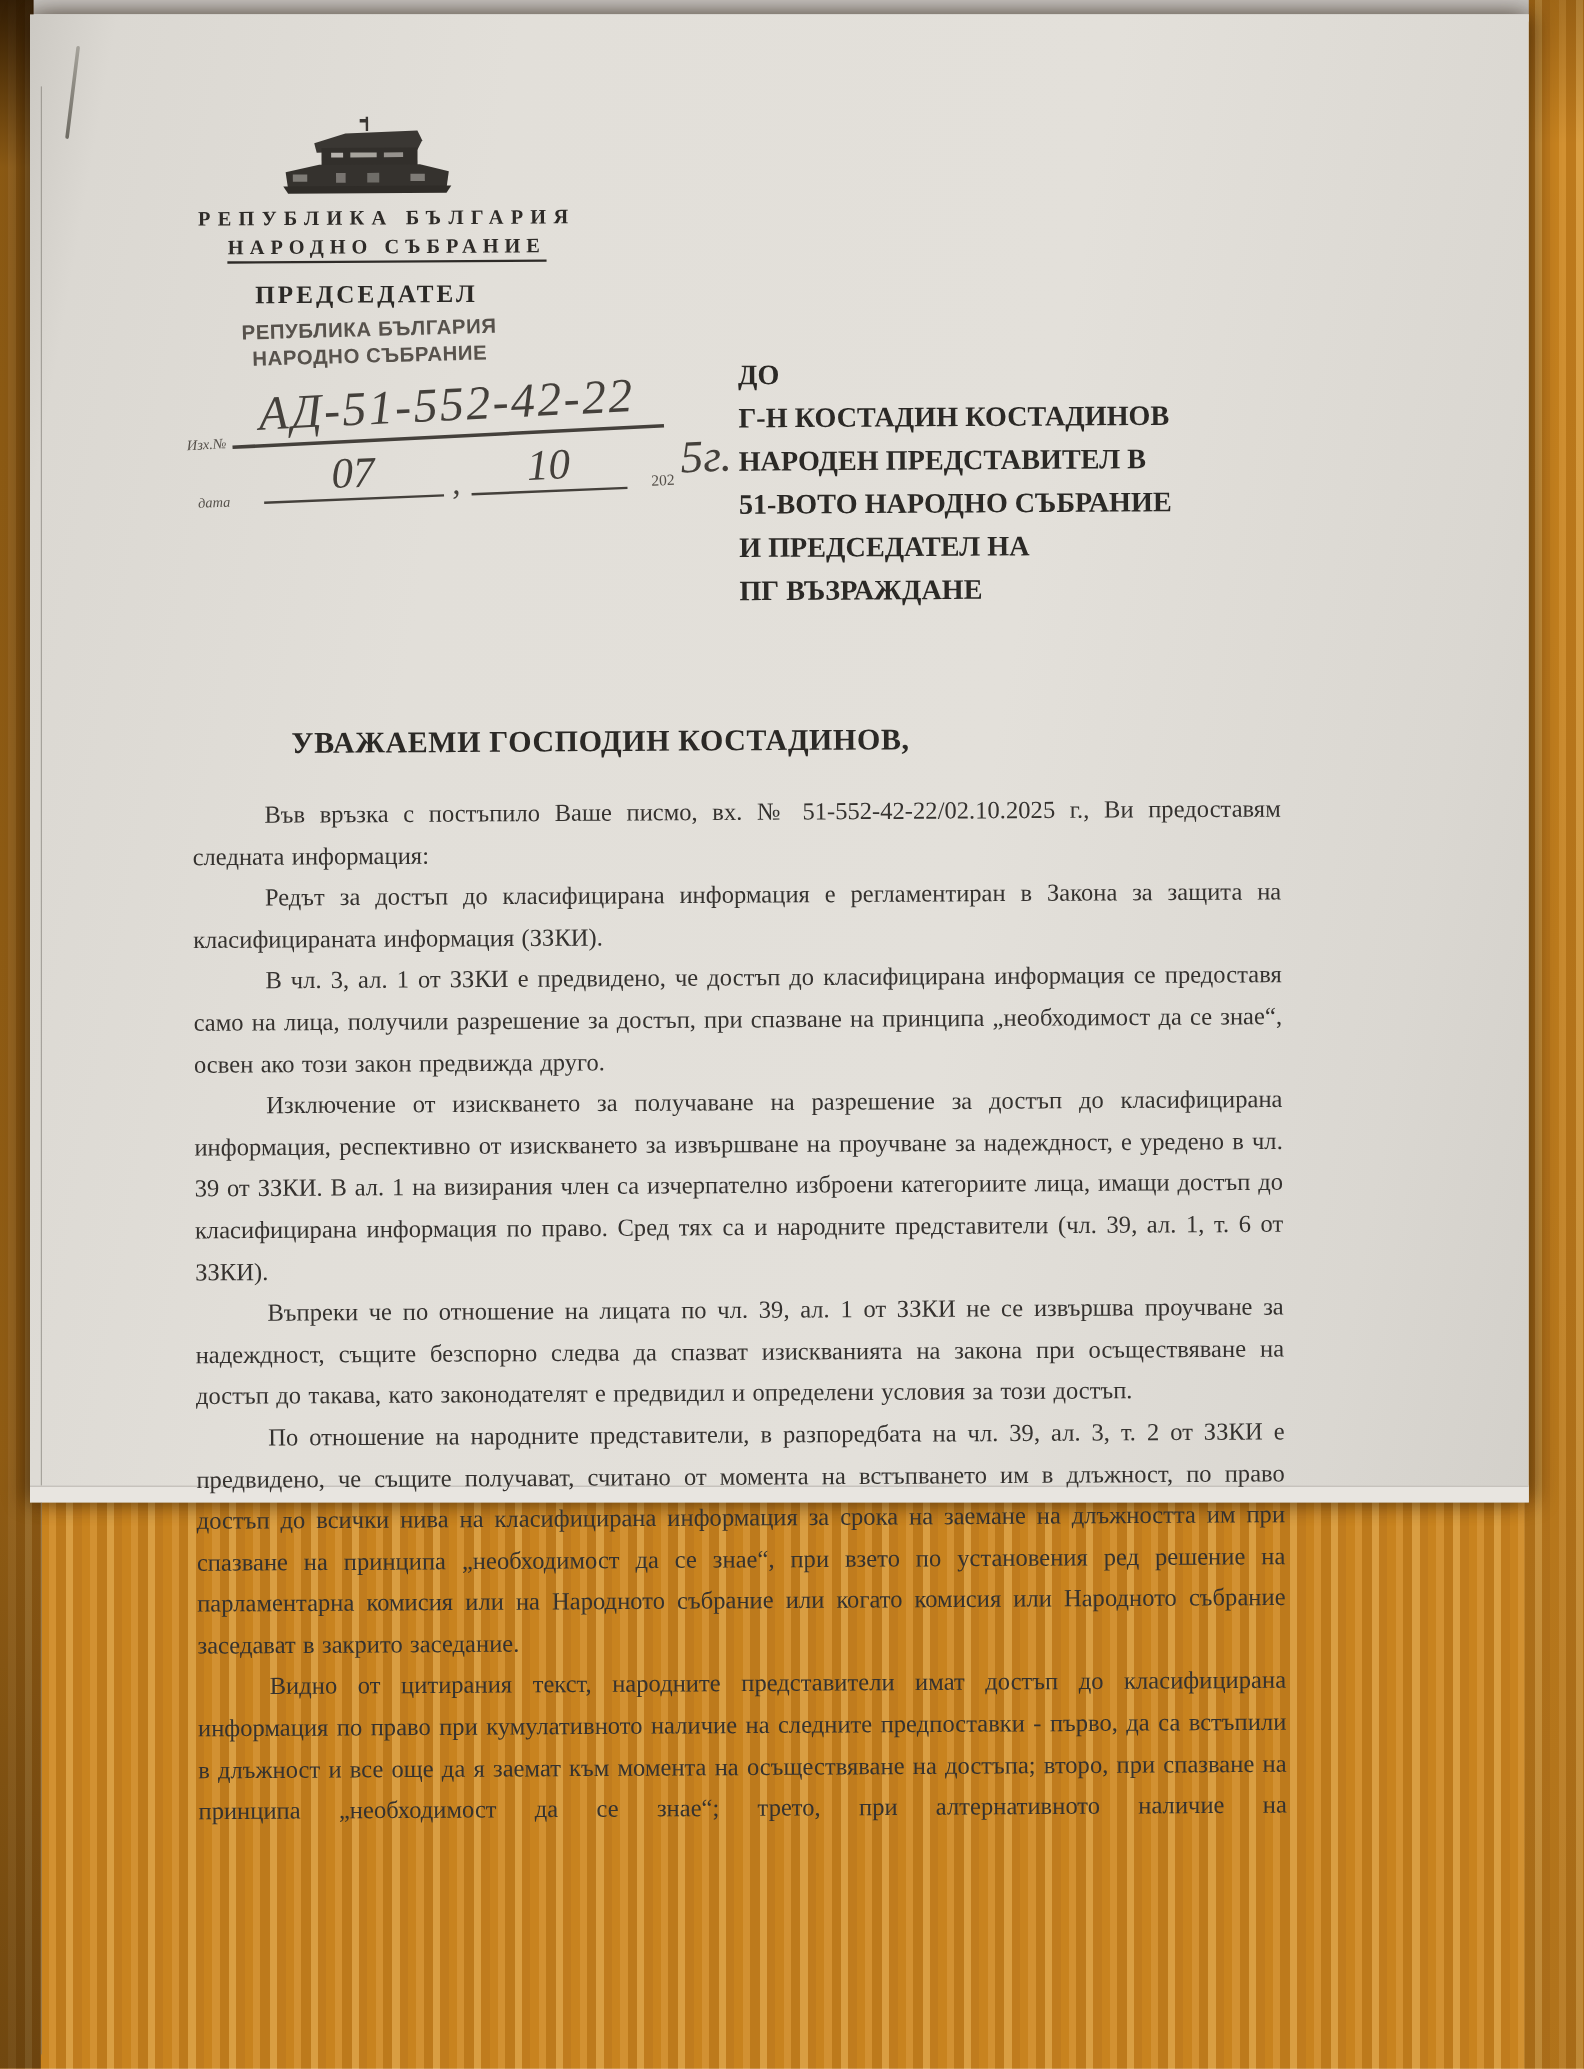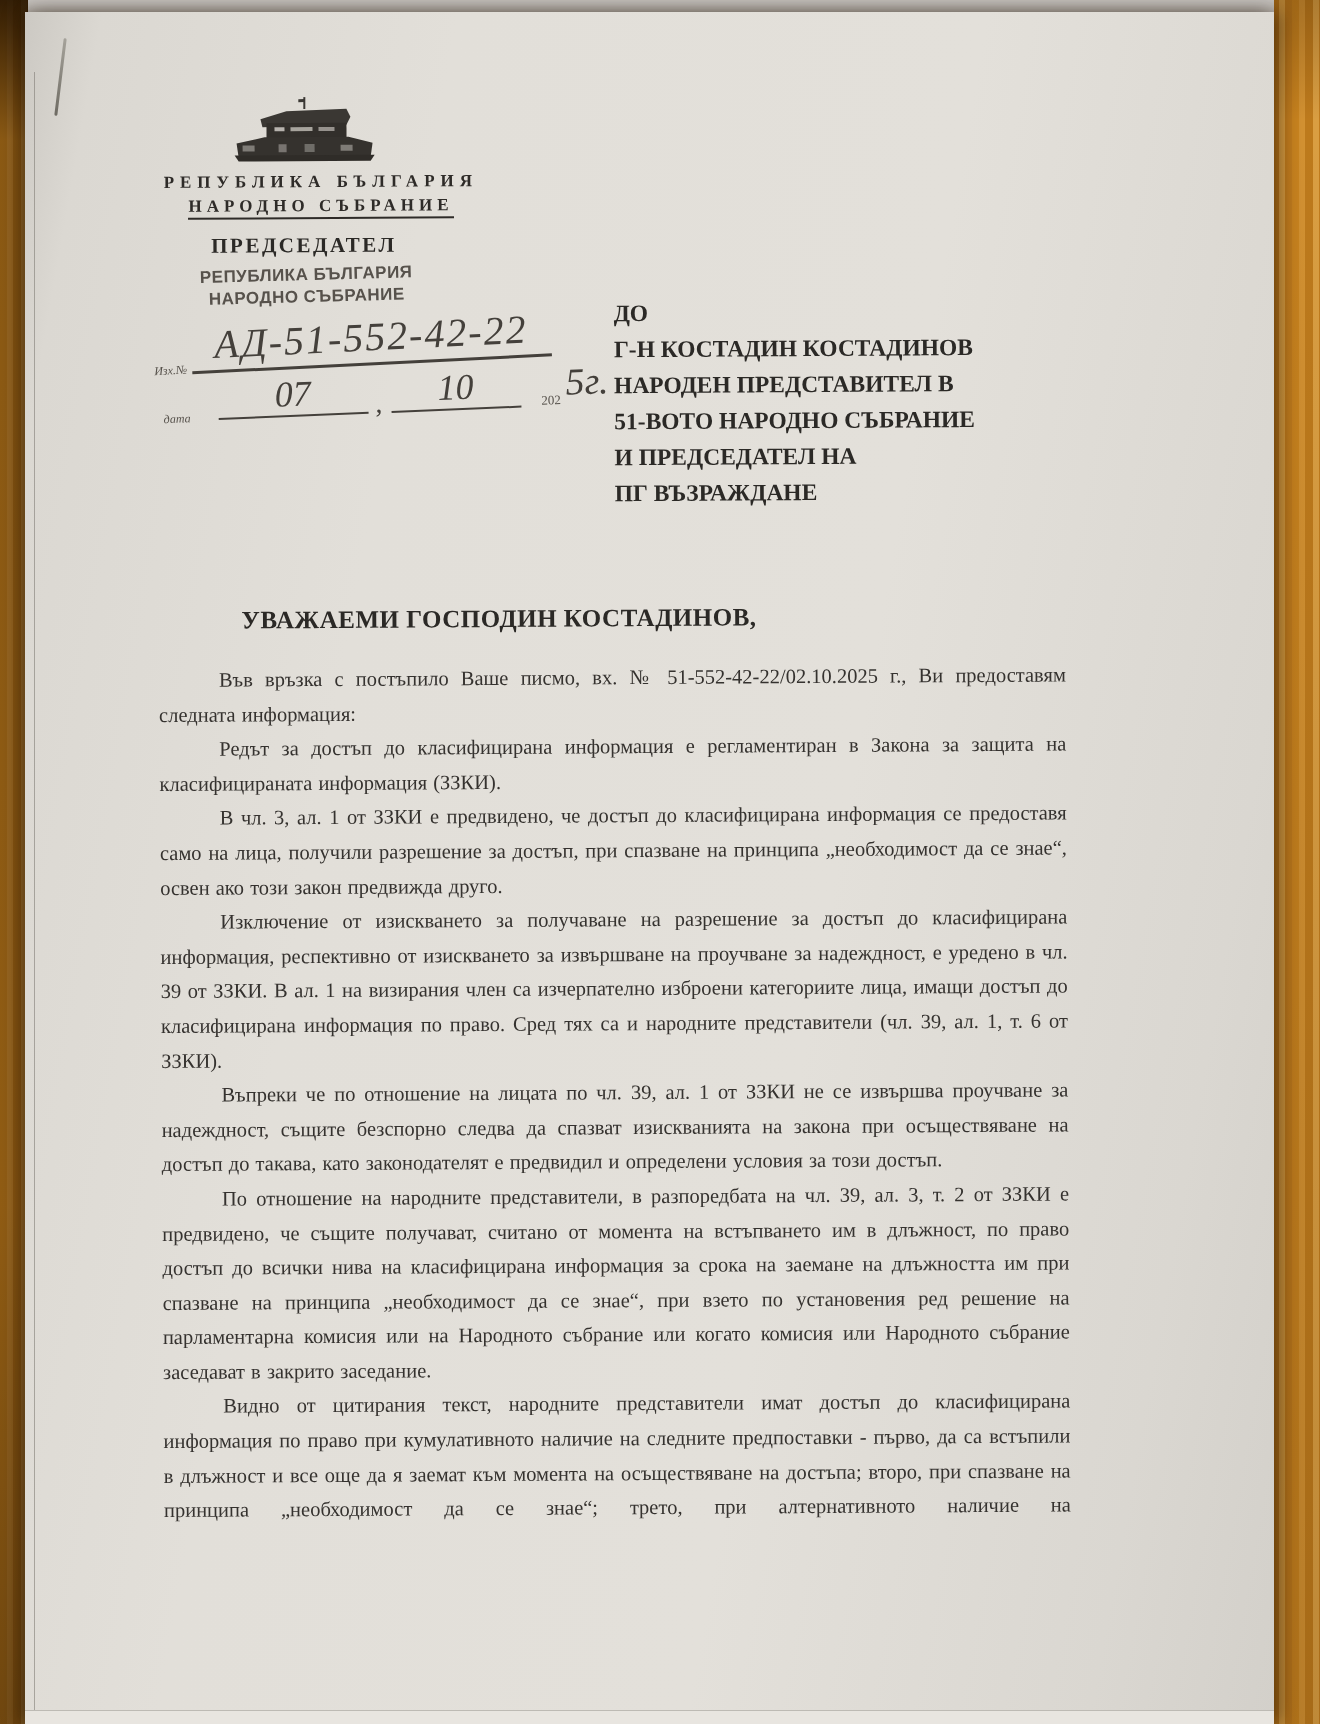--- a/index.html
+++ b/index.html
@@ -20,21 +20,21 @@
   }
   .wood-shade-right{
     position:absolute;right:0;top:0;width:50px;height:100%;
     background:linear-gradient(180deg,rgba(40,20,0,.25),rgba(0,0,0,0) 120px,rgba(40,20,0,.15));
   }
   .underlay-sheet{
     position:absolute;left:28px;top:0;width:1246px;height:18px;
     background:#c7c4bf;
   }
   .paper{
-    position:absolute;left:25px;top:12px;width:1249px;height:1712px;
+    position:absolute;left:25px;top:12px;width:1249px;height:1240px;
     background:linear-gradient(100deg,#ccc9c3 0%,#dbd8d2 5%,#e2dfd9 28%,#e3e0da 62%,#dad7d1 88%,#d3d0ca 100%);
     box-shadow:-6px 0 16px rgba(30,15,0,.45), 8px 0 18px rgba(30,15,0,.4);
   }
   .paper-inner{position:absolute;inset:0;transform:rotate(-0.35deg);}
   .stack-edge-line{
     position:absolute;left:9px;top:60px;width:1px;height:1640px;
     background:rgba(120,116,110,.55);
   }
   .bottom-edge{
     position:absolute;left:0;bottom:0;width:100%;height:13px;

